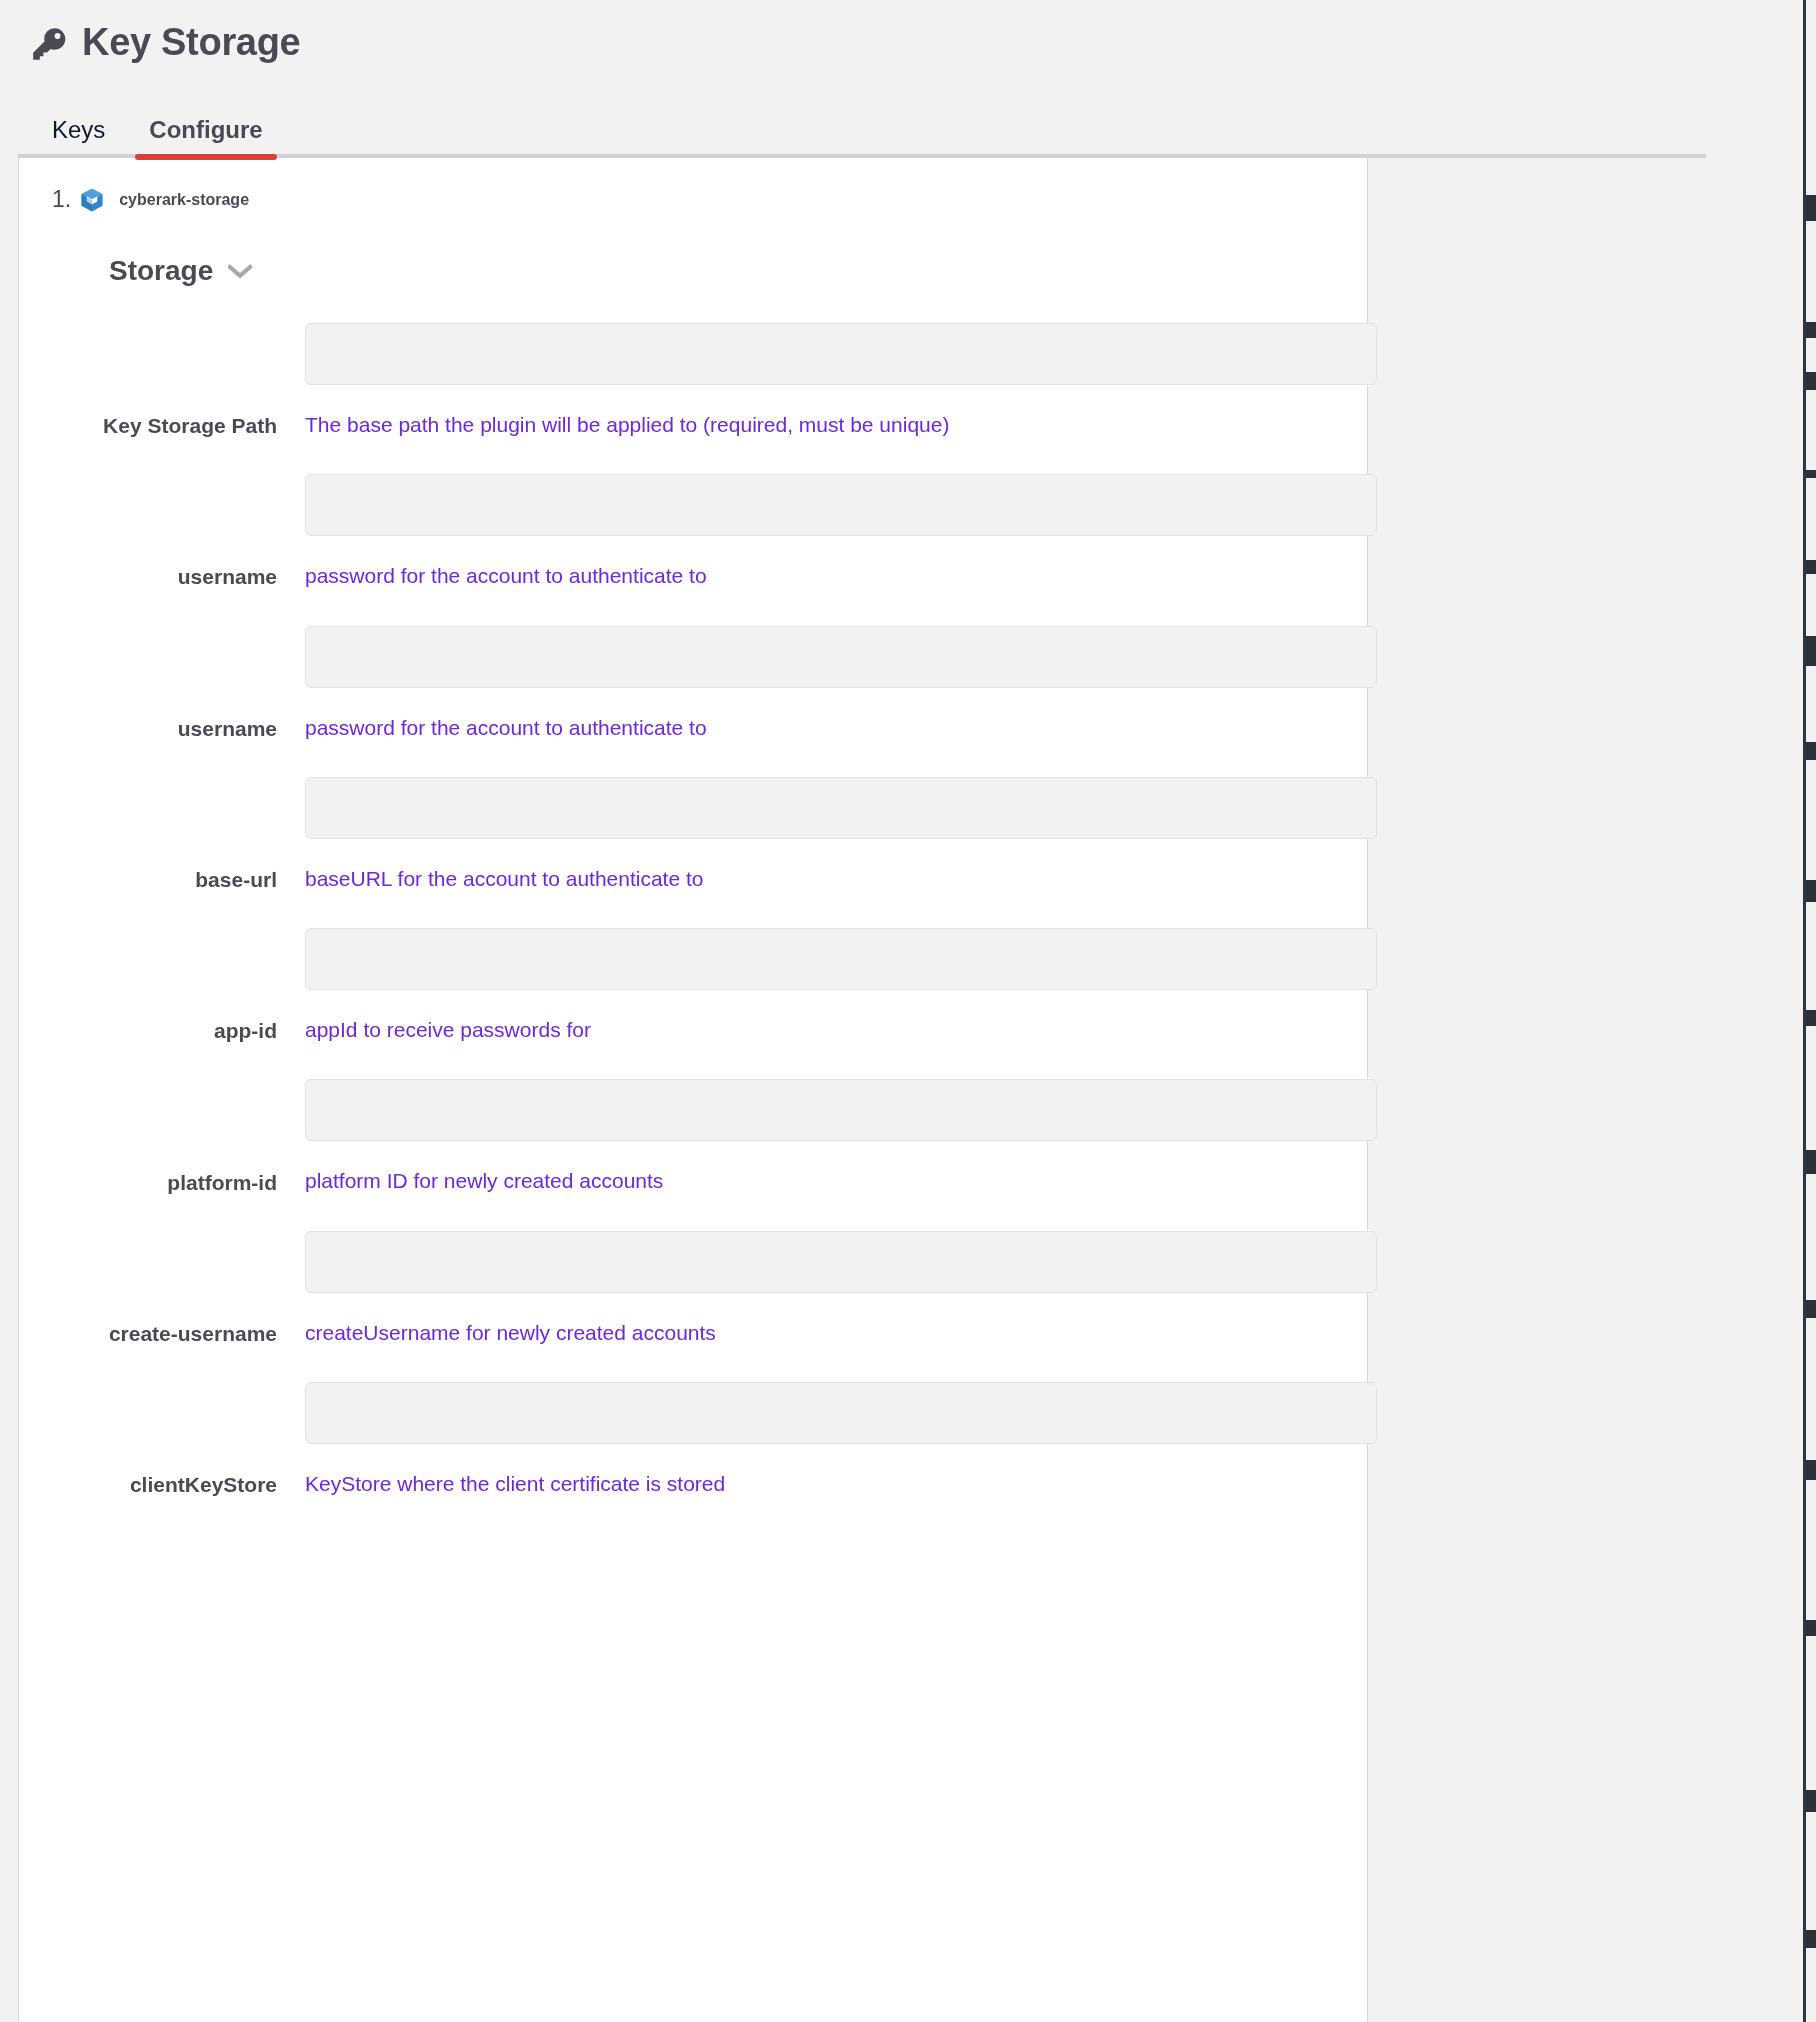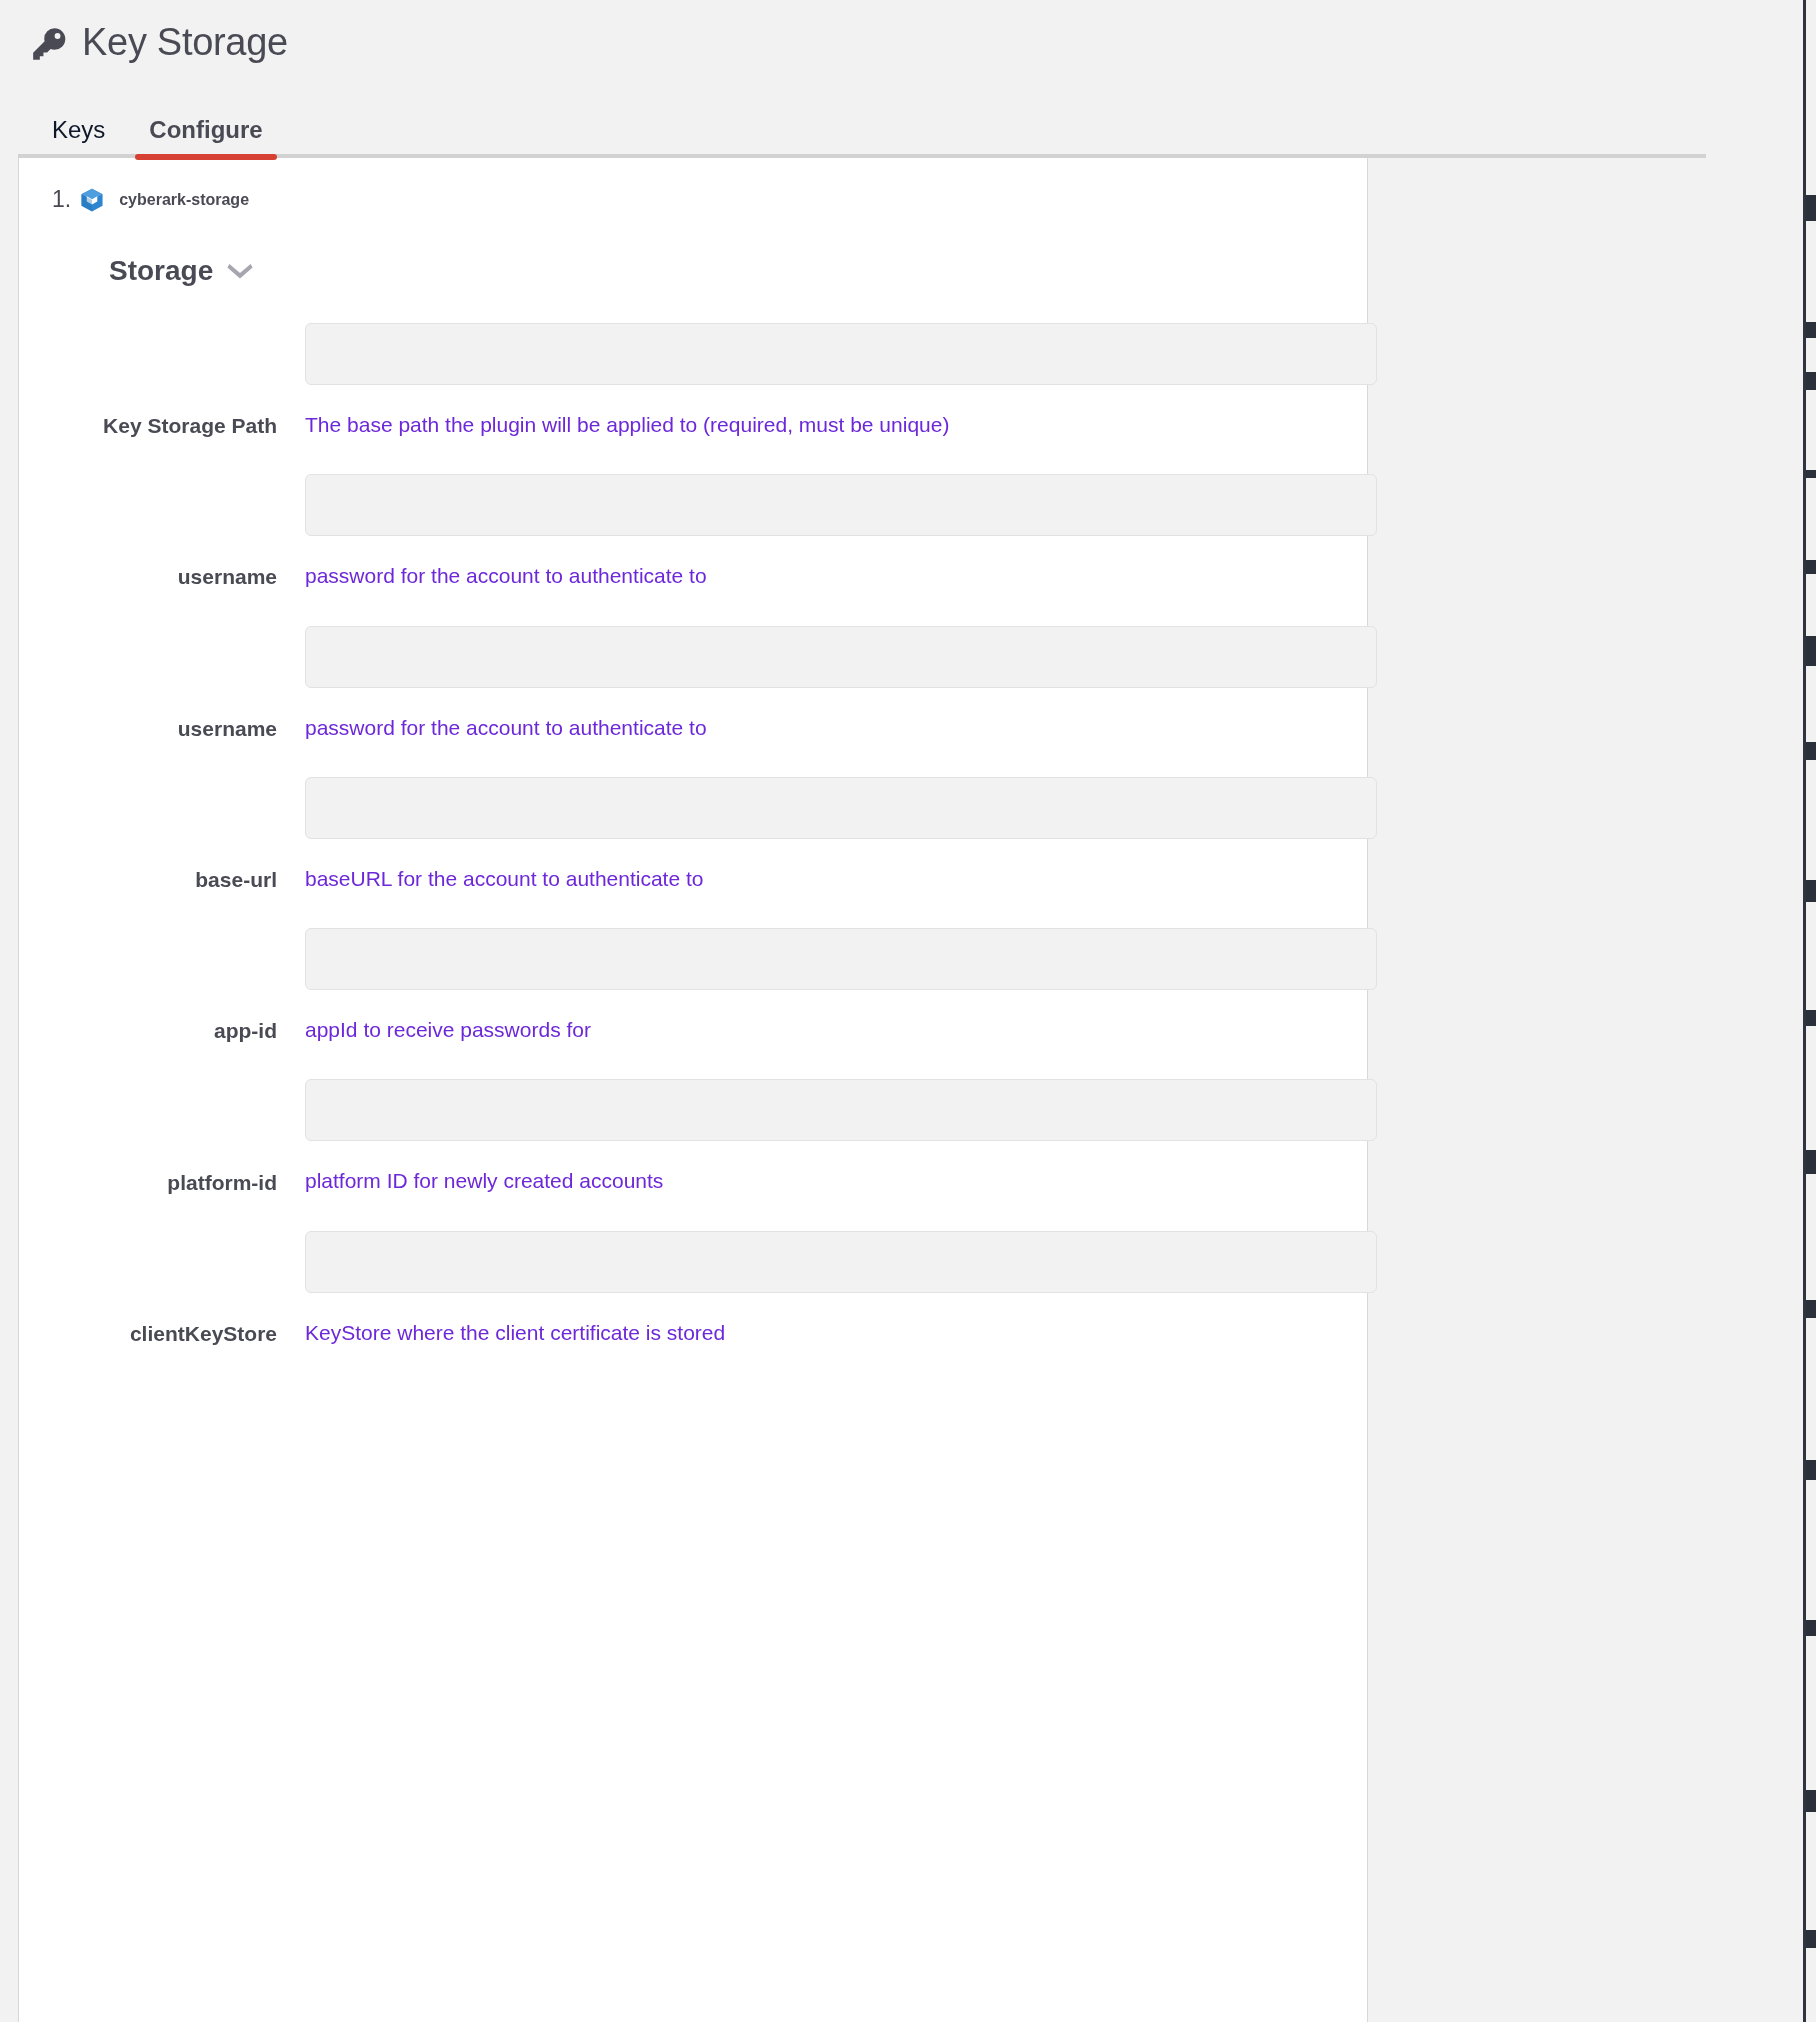--- a/index.html
+++ b/index.html
@@ -26,21 +26,21 @@
   }
   .key-icon {
     width: 38px;
     height: 38px;
     display: block;
     flex: 0 0 auto;
     margin-top: 4px;
   }
   .page-title {
     font-size: 38px;
-    font-weight: normal;
+    font-weight: bold;
     color: #4a4a55;
     letter-spacing: -0.3px;
     line-height: 1;
   }
 
   
   .tabbar {
     position: relative;
     margin-top: 28px;
     padding-left: 30px;
@@ -280,20 +280,27 @@
         <div class="field-body">
           <input type="text" class="field-input" placeholder="" style="">
           <div class="field-help">appId to receive passwords for</div>
         </div>
       </div>
       <div class="field">
         <div class="field-label">platform-id</div>
         <div class="field-body">
           <input type="text" class="field-input" placeholder="" style="">
           <div class="field-help">platform ID for newly created accounts</div>
+        </div>
+      </div>
+      <div class="field">
+        <div class="field-label">create-username</div>
+        <div class="field-body">
+          <input type="text" class="field-input" placeholder="" style="">
+          <div class="field-help">createUsername for newly created accounts</div>
         </div>
       </div>
       <div class="field">
         <div class="field-label">clientKeyStore</div>
         <div class="field-body">
           <input type="text" class="field-input" placeholder="" style="">
           <div class="field-help">KeyStore where the client certificate is stored</div>
         </div>
       </div>
     </div>

